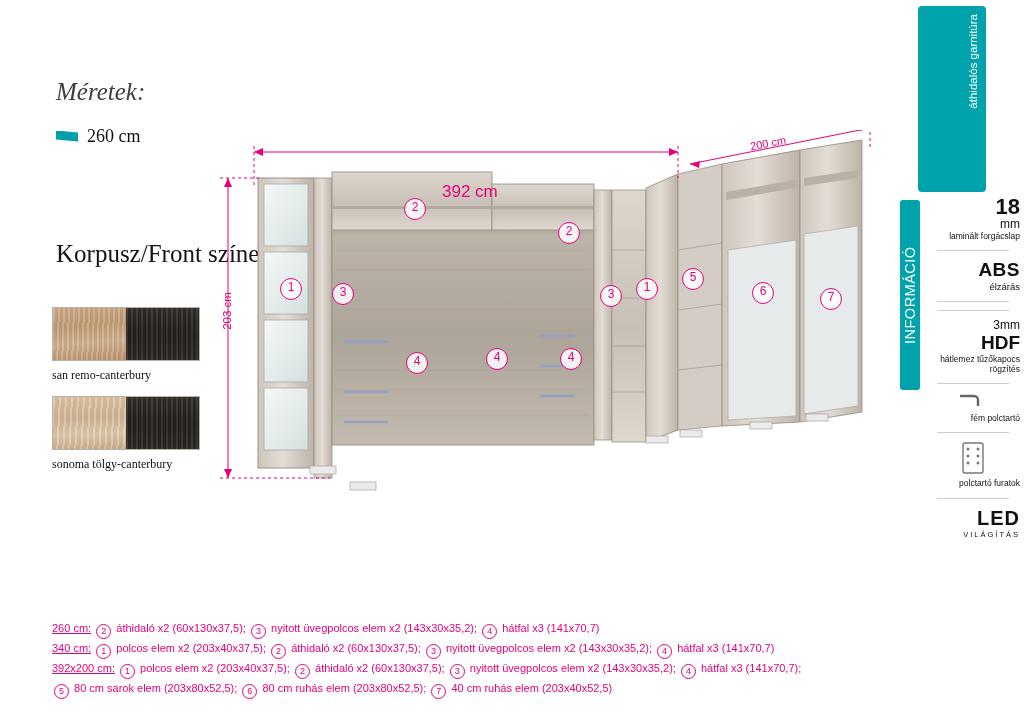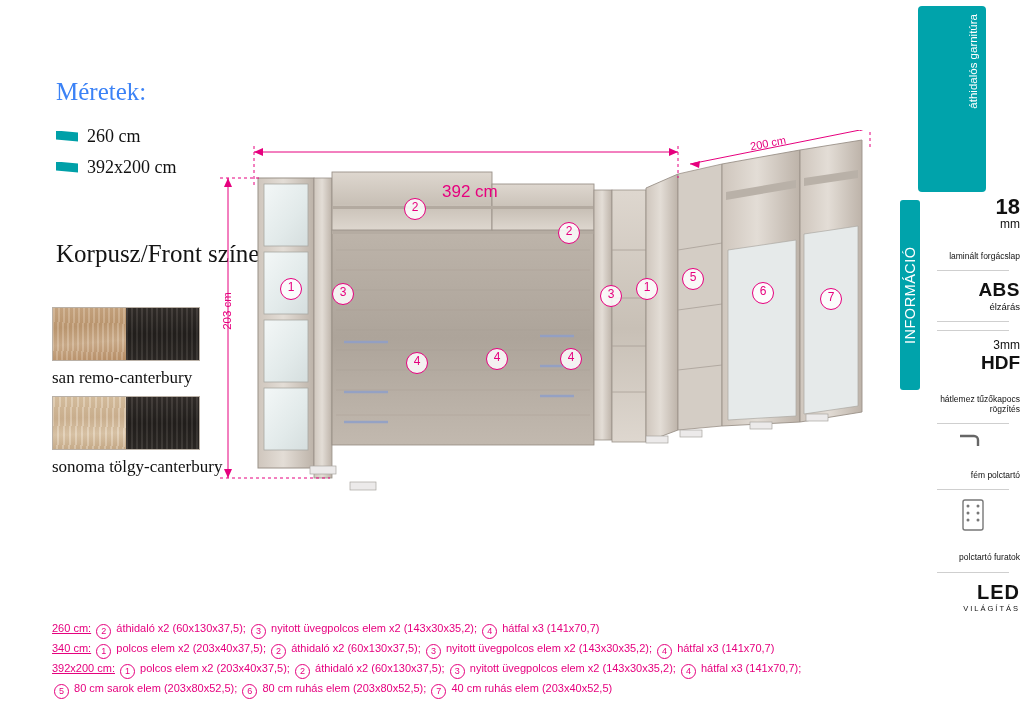--- a/index.html
+++ b/index.html
@@ -20,21 +20,22 @@
     inset: 0;
   }
 
   
   .meretek-title {
     position: absolute;
     left: 56px;
     top: 78px;
     font-size: 25px;
     font-family: "Liberation Serif", serif;
-    color: #3b82f6;
+    color: #404040;
+    font-style: italic;
   }
   .size-list {
     position: absolute;
     left: 56px;
     top: 122px;
     width: 220px;
   }
   .size-row {
     display: flex;
     align-items: center;
@@ -89,21 +90,21 @@
       repeating-linear-gradient(93deg, rgba(255,255,255,0.22) 0 2px, rgba(168,140,108,0.12) 2px 6px),
       linear-gradient(178deg,#d9c2a2 0%, #cdb291 40%, #ddc8ab 70%, #c7ab88 100%);
   }
   .sw-canterbury {
     background:
       repeating-linear-gradient(90deg, rgba(255,255,255,0.05) 0 2px, rgba(0,0,0,0.22) 2px 5px),
       linear-gradient(180deg,#3c3632 0%, #2a2623 50%, #35302c 100%);
   }
   .swatch-label {
     margin-top: 7px;
-    font-size: 17px;
+    font-size: 12px;
     font-family: "Liberation Serif", serif;
     color: #111;
     white-space: nowrap;
   }
 
   .bottom-note {
     position: absolute;
     left: 56px;
     top: 548px;
     display: flex;
@@ -198,21 +199,20 @@
     font-weight: bold;
     line-height: 1;
   }
   .mm {
     font-size: 12px;
     line-height: 1.05;
   }
   .tiny {
     font-size: 8.5px;
     line-height: 1.2;
-    margin-top: 20px;
   }
   .tiny2 {
     font-size: 9.5px;
     line-height: 1.2;
   }
   .abs {
     font-size: 19px;
     font-weight: bold;
     letter-spacing: .5px;
   }
@@ -297,24 +297,20 @@
 <body>
 
 <div class="root">
 
   <div class="meretek-title">Méretek:</div>
 
   <div class="size-list">
     <div class="size-row">
       <span class="tealmark"></span>
       <span class="size-text">260 cm</span>
-    </div>
-    <div class="size-row">
-      <span class="tealmark"></span>
-      <span class="size-text">392x200 cm</span>
     </div>
   </div>
 
   <div class="korpusz-title">Korpusz/Front színek:</div>
 
   <div class="swatch-block" style="top:307px">
     <div class="swatch-imgs">
       <div class="sw-left sw-sanremo"></div>
       <div class="sw-right sw-canterbury"></div>
     </div>

